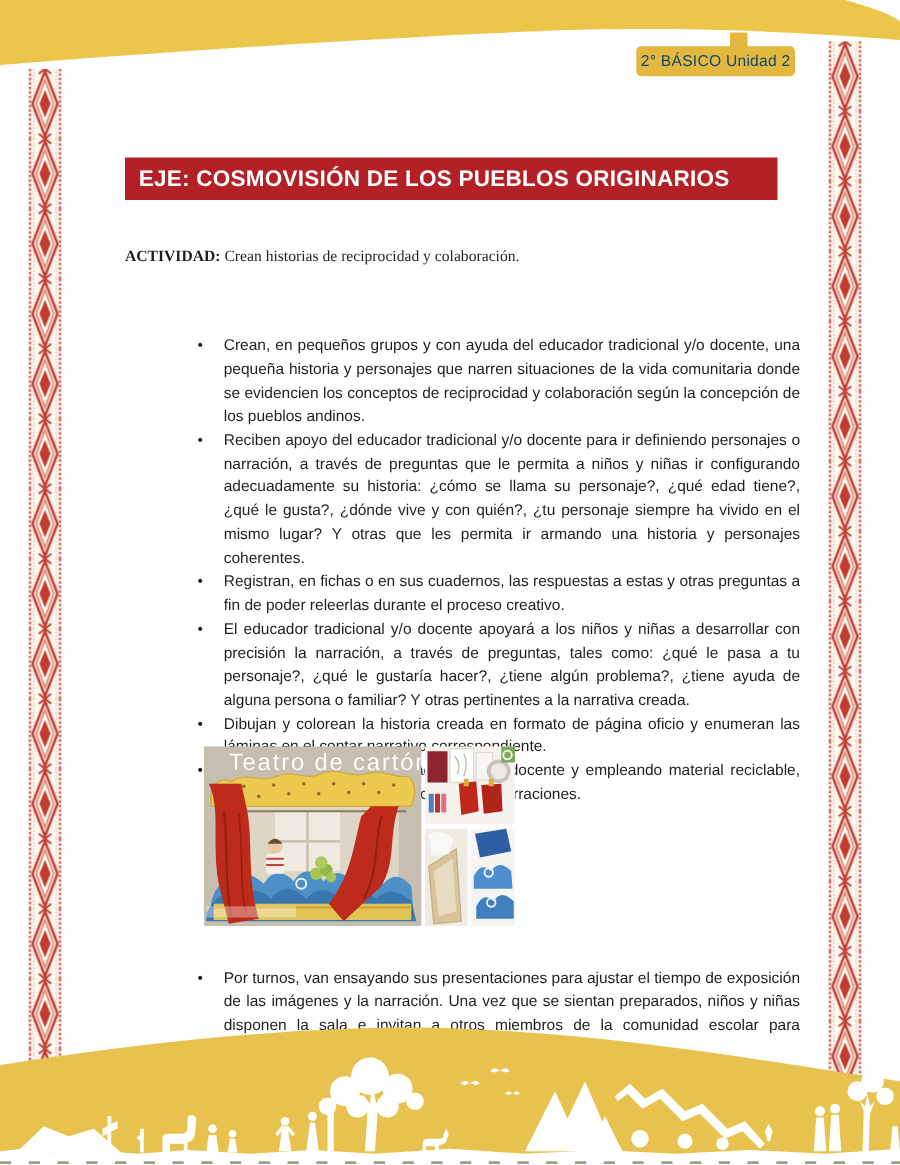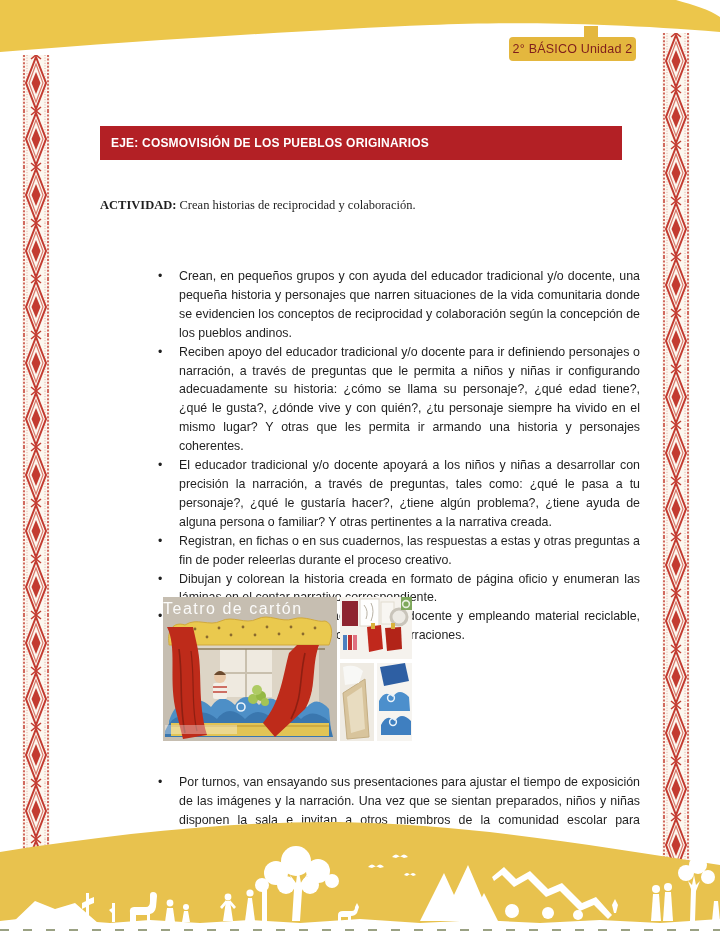--- a/index.html
+++ b/index.html
@@ -10,45 +10,45 @@
   
   .border-strip{position:absolute;z-index:1;}
   .border-left{left:22px;top:55px;}
   .border-right{left:662px;top:33px;}
 
   
   .header-svg{position:absolute;left:0;top:0;z-index:4;}
   .badge-connector{position:absolute;left:584px;top:26px;width:14px;height:13px;
                    background:#E4B73E;z-index:4;}
   .unit-badge{position:absolute;left:509px;top:37px;width:127px;height:24px;z-index:5;
-              background:#E4B73E;border-radius:4px;color:#7f1d1d;
+              background:#E4B73E;border-radius:4px;color:#0c4a6e;
               font-size:12.5px;line-height:24px;text-align:center;letter-spacing:0.2px;}
 
   
   .page-title{position:absolute;left:100px;top:88px;width:523px;z-index:2;
               text-align:center;font-weight:bold;font-size:15px;letter-spacing:0.2px;}
   .eje-banner{position:absolute;left:100px;top:126px;width:522px;height:34px;z-index:2;
-              background:#B32025;color:#fff;font-weight:bold;font-size:12px;
+              background:#B32025;color:#fff;font-weight:bold;font-size:18px;
               line-height:34px;padding-left:11px;box-sizing:border-box;letter-spacing:0.2px;}
   .activity-line{position:absolute;left:100px;top:198px;width:523px;z-index:2;font-size:12.5px;font-family:Liberation Serif, serif;}
   .activity-line b{font-weight:bold;}
   .examples-label{position:absolute;left:100px;top:233px;width:523px;z-index:2;font-size:12.5px;}
 
   ul.bullets{position:absolute;left:100px;top:251px;width:524px;z-index:2;
              margin:16px;padding:0;list-style:none;}
   ul.bullets.final{top:757px;}
   ul.bullets li{position:relative;padding-left:63px;font-size:12.4px;line-height:18.9px;
                 text-align:justify;text-align-last:left;}
   ul.bullets li::before{content:"\2022";position:absolute;left:42px;top:0;}
 
   
   .collage{position:absolute;left:163px;top:597px;width:249px;height:144px;z-index:2;}
   .collage svg{position:absolute;left:0;top:0;}
-  .collage-caption{position:absolute;left:0;top:3px;width:170px;z-index:3;
-                   color:rgba(255,255,255,0.93);font-size:16px;letter-spacing:1.5px;
+  .collage-caption{position:absolute;left:20px;top:3px;width:170px;z-index:3;
+                   color:rgba(255,255,255,0.93);font-size:19px;letter-spacing:1.5px;
                    white-space:nowrap;overflow:hidden;}
   .watermark-strip{position:absolute;left:2px;top:128px;width:72px;height:9px;
                    background:rgba(255,255,255,0.35);z-index:3;}
 
   
   .footer-svg{position:absolute;left:0;top:817px;z-index:3;}
 </style>
 </head>
 <body>
 
@@ -97,22 +97,22 @@
   <div class="eje-banner">EJE: COSMOVISIÓN DE LOS PUEBLOS ORIGINARIOS</div>
 
   <div class="activity-line">
     <b>ACTIVIDAD:</b>
     <span>Crean historias de reciprocidad y colaboración.</span>
   </div>
 
   <ul class="bullets">
     <li>Crean, en pequeños grupos y con ayuda del educador tradicional y/o docente, una pequeña historia y personajes que narren situaciones de la vida comunitaria donde se evidencien los conceptos de reciprocidad y colaboración según la concepción de los pueblos andinos.</li>
     <li>Reciben apoyo del educador tradicional y/o docente para ir definiendo personajes o narración, a través de preguntas que le permita a niños y niñas ir configurando adecuadamente su historia: ¿cómo se llama su personaje?, ¿qué edad tiene?, ¿qué le gusta?, ¿dónde vive y con quién?, ¿tu personaje siempre ha vivido en el mismo lugar? Y otras que les permita ir armando una historia y personajes coherentes.</li>
+    <li>Registran, en fichas o en sus cuadernos, las respuestas a estas y otras preguntas a fin de poder releerlas durante el proceso creativo.</li>
     <li>El educador tradicional y/o docente apoyará a los niños y niñas a desarrollar con precisión la narración, a través de preguntas, tales como: ¿qué le pasa a tu personaje?, ¿qué le gustaría hacer?, ¿tiene algún problema?, ¿tiene ayuda de alguna persona o familiar? Y otras pertinentes a la narrativa creada.</li>
-    <li>Registran, en fichas o en sus cuadernos, las respuestas a estas y otras preguntas a fin de poder releerlas durante el proceso creativo.</li>
     <li>Dibujan y colorean la historia creada en formato de página oficio y enumeran las láminas en el contar narrativo correspondiente.</li>
     <li>Con ayuda del educador tradicional y/o docente y empleando material reciclable, confeccionan un teatro para contar sus narraciones.</li>
   </ul>
 
   <div class="collage">
     <svg width="249" height="144" viewBox="0 0 249 144" aria-hidden="true">
 
       <rect x="0" y="0" width="174" height="144" fill="#C6BEB1"></rect>
       <rect x="18" y="42" width="138" height="72" fill="#DDD5C6"></rect>
       <rect x="57" y="52" width="52" height="48" fill="#EFEAE0"></rect>

